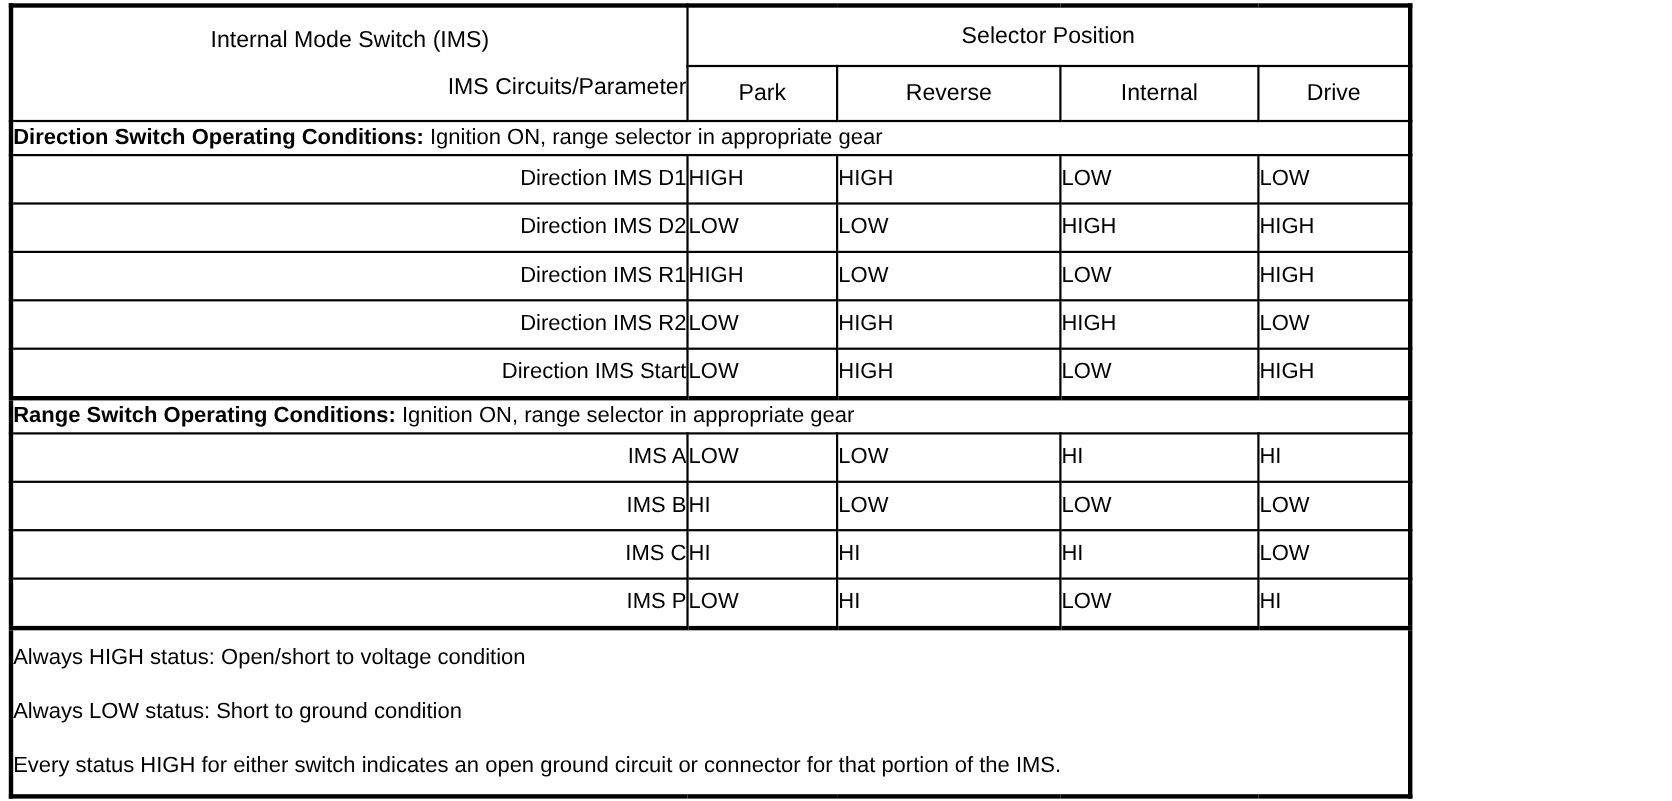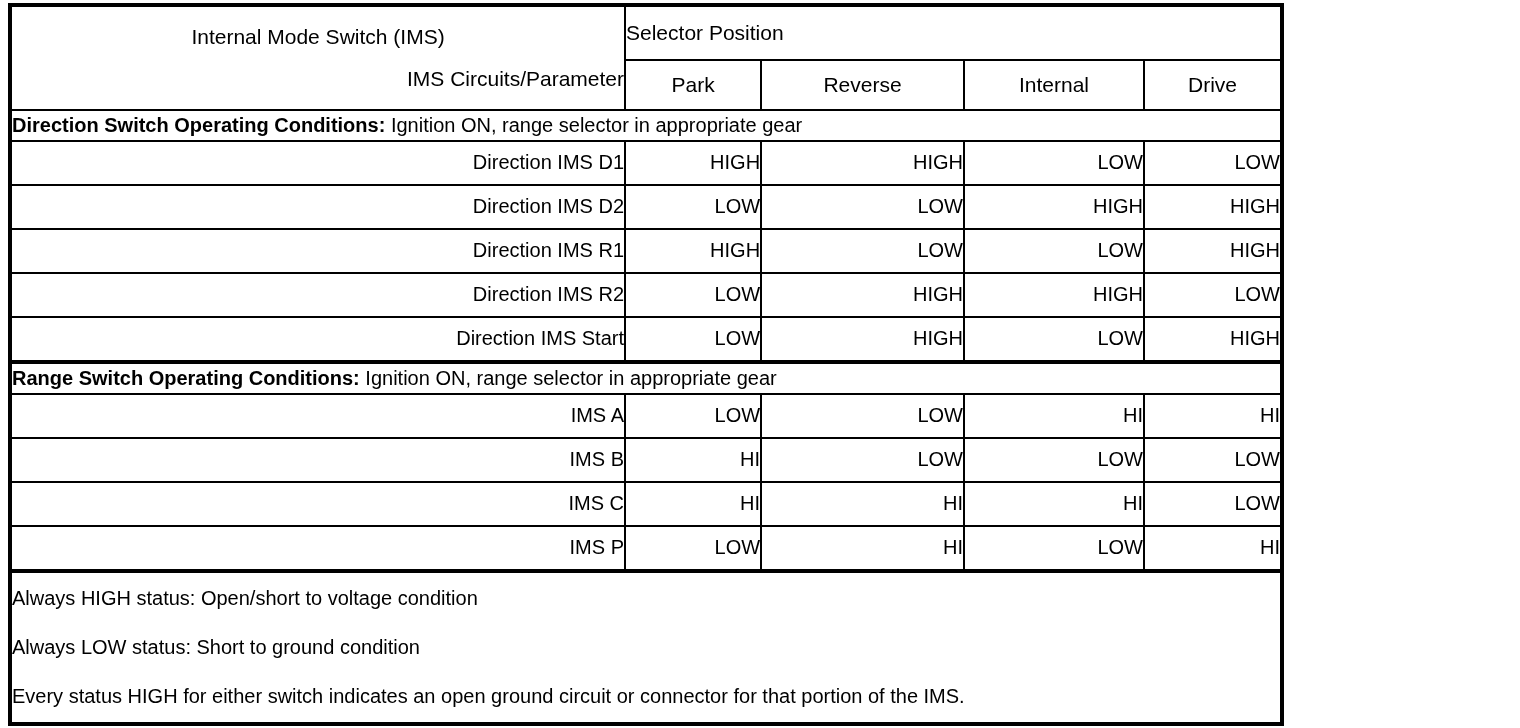--- a/index.html
+++ b/index.html
@@ -51,21 +51,21 @@
     font-size: 21px;
     font-weight: bold;
     line-height: 1.35;
     padding: 6px 4px 8px 4px;
     border-bottom-width: 4px;
   }
   .hdr-param .line1 { display: block; margin-bottom: 14px; }
   .hdr-param .line2 { display: block; text-align: right; }
 
   .hdr-selector {
-    text-align: left;
+    text-align: center;
     font-size: 21px;
     font-weight: bold;
     height: 52px;
     padding: 2px 4px 4px 4px;
   }
 
   .hdr-pos {
     font-size: 21px;
     font-weight: bold;
     height: 48px;
@@ -86,21 +86,21 @@
   
   tr.data-row td {
     height: 42px;
   }
   .cell-param {
     text-align: right;
     padding: 2px 6px 4px 7px;
     font-size: 20px;
   }
   .cell-val {
-    text-align: right;
+    text-align: left;
     font-size: 20px;
     padding: 2px 4px 4px 4px;
   }
 
   tr.row-last-of-section td {
     border-bottom-width: 4px;
   }
 
   
   .footer-cell {

